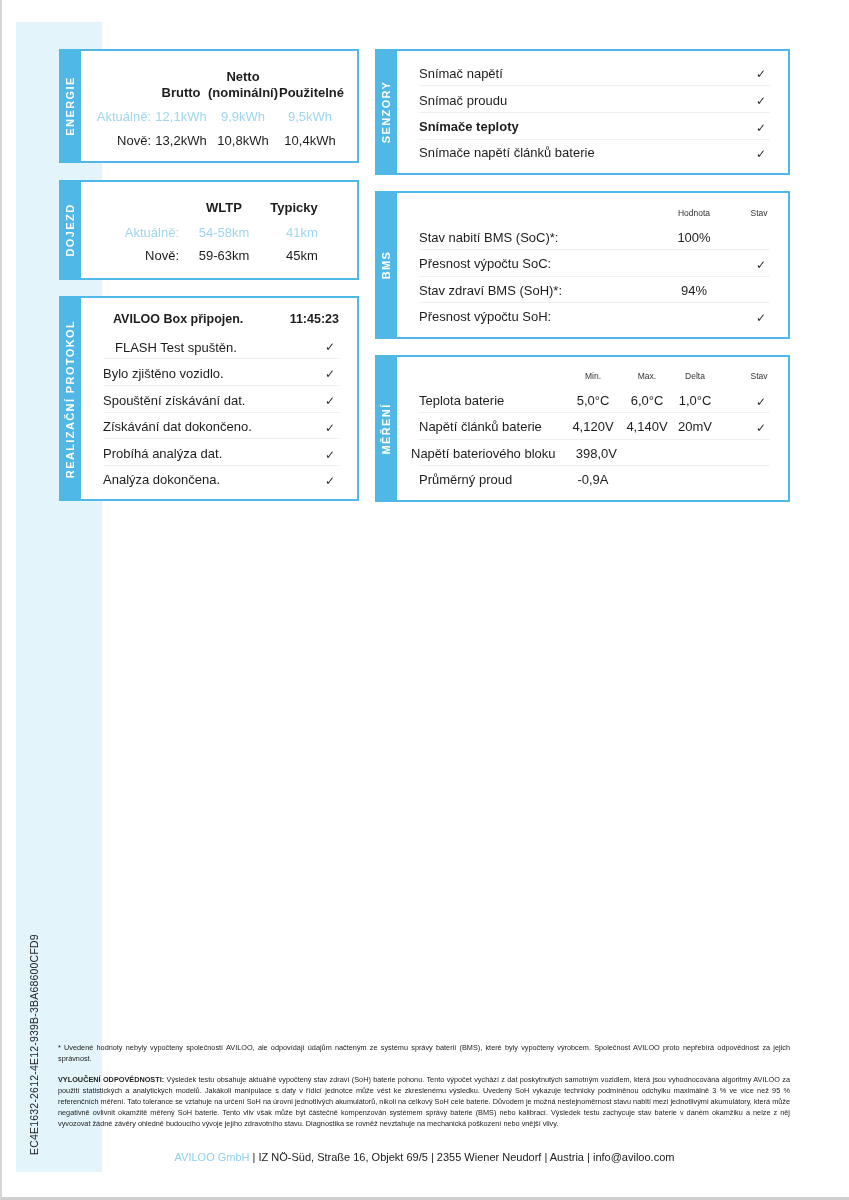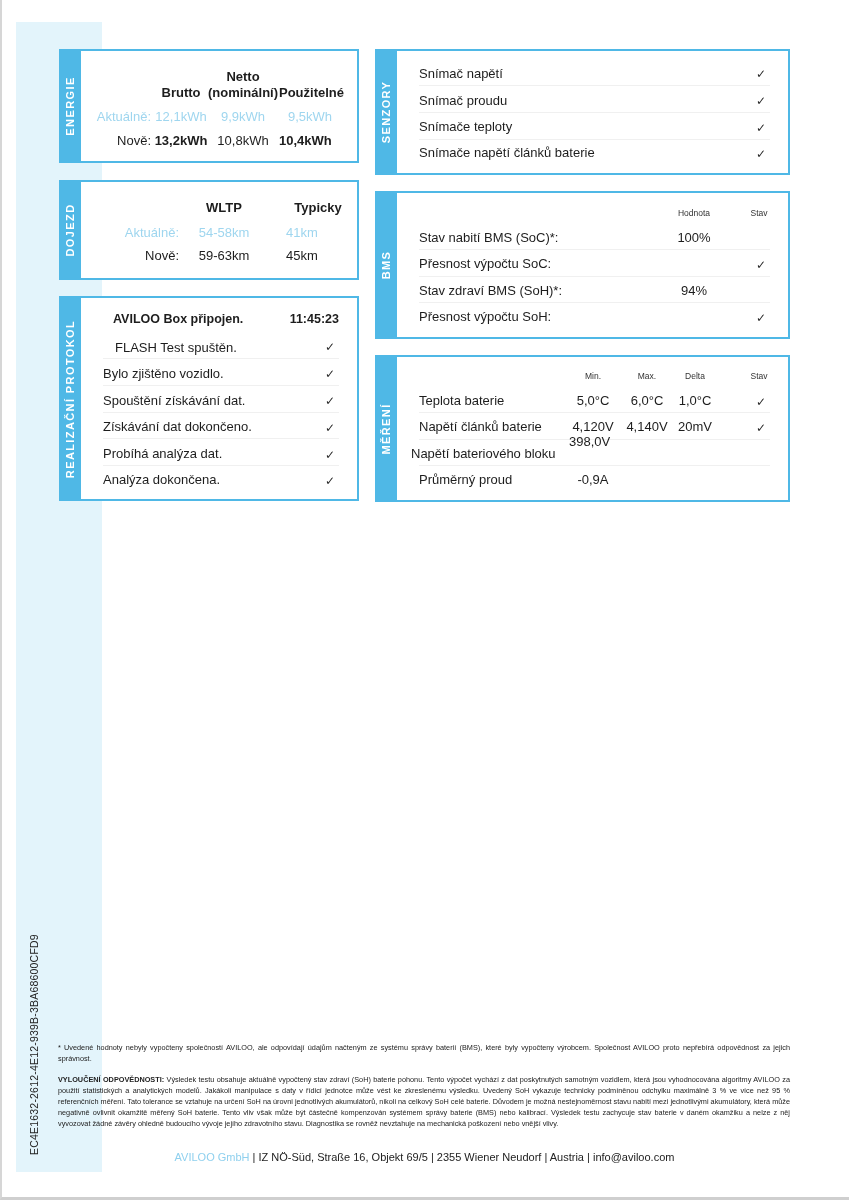--- a/index.html
+++ b/index.html
@@ -42,31 +42,31 @@
   <div class="cell hdr" style="left:92px; top:34px; width:56px;">Brutto</div>
   <div class="cell hdr" style="left:146px; top:34px; width:72px;">(nominální)</div>
   <div class="cell hdr" style="left:218px; top:34px; width:62px;">Použitelné</div>
 
   <div class="cell faded" style="left:20px; top:58px; width:70px; text-align:right;">Aktuálně:</div>
   <div class="cell faded" style="left:92px; top:58px; width:56px; text-align:center;">12,1kWh</div>
   <div class="cell faded" style="left:146px; top:58px; width:72px; text-align:center;">9,9kWh</div>
   <div class="cell faded" style="left:218px; top:58px; width:62px; text-align:center;">9,5kWh</div>
 
   <div class="cell" style="left:20px; top:82px; width:70px; text-align:right;">Nově:</div>
-  <div class="cell" style="left:92px; top:82px; width:56px; text-align:center;font-weight:bold;">13,2kWh</div>
+  <div class="cell" style="left:92px; top:82px; width:56px; text-align:center;">13,2kWh</div>
   <div class="cell" style="left:146px; top:82px; width:72px; text-align:center;">10,8kWh</div>
-  <div class="cell" style="left:218px; top:82px; width:62px; font-weight:bold;">10,4kWh</div>
+  <div class="cell" style="left:218px; top:82px; width:62px; text-align:center;">10,4kWh</div>
 </div>
 
 <div class="panel" style="left:59px; top:180px; width:300px; height:100px;">
   <div class="panel-tab">
       <span>DOJEZD</span>
     </div>
   <div class="cell hdr" style="left:128px; top:18px; width:70px;">WLTP</div>
-  <div class="cell hdr" style="left:222px; top:18px; width:70px;">Typicky</div>
+  <div class="cell hdr" style="left:198px; top:18px; width:70px;">Typicky</div>
 
   <div class="cell faded" style="left:40px; top:43px; width:78px; text-align:right;">Aktuálně:</div>
   <div class="cell faded" style="left:128px; top:43px; width:70px; text-align:center;">54-58km</div>
   <div class="cell faded" style="left:206px; top:43px; width:70px; text-align:center;">41km</div>
 
   <div class="cell" style="left:40px; top:66px; width:78px; text-align:right;">Nově:</div>
   <div class="cell" style="left:128px; top:66px; width:70px; text-align:center;">59-63km</div>
   <div class="cell" style="left:206px; top:66px; width:70px; text-align:center;">45km</div>
 </div>
 
@@ -104,21 +104,21 @@
 <div class="panel" style="left:375px; top:49px; width:415px; height:126px;">
   <div class="panel-tab">
       <span>SENZORY</span>
     </div>
   <div class="cell" style="left:42px; top:15px;">Snímač napětí</div>
   <div class="check" style="right:22px; top:16px;">✓</div>
   <div class="row-line" style="left:42px; right:18px; top:34px;"></div>
   <div class="cell" style="left:42px; top:42px;">Snímač proudu</div>
   <div class="check" style="right:22px; top:43px;">✓</div>
   <div class="row-line" style="left:42px; right:18px; top:61px;"></div>
-  <div class="cell" style="left:42px; top:68px;">Snímače teploty</div>
+  <div class="cell" style="left:42px; top:68px;font-weight:bold;">Snímače teploty</div>
   <div class="check" style="right:22px; top:70px;">✓</div>
   <div class="row-line" style="left:42px; right:18px; top:88px;"></div>
   <div class="cell" style="left:42px; top:94px;">Snímače napětí článků baterie</div>
   <div class="check" style="right:22px; top:96px;">✓</div>
 </div>
 
 <div class="panel" style="left:375px; top:191px; width:415px; height:148px;">
   <div class="panel-tab">
       <span>BMS</span>
     </div>
@@ -158,21 +158,21 @@
   <div class="row-line" style="left:42px; right:18px; top:55px;"></div>
 
   <div class="cell" style="left:42px; top:62px;">Napětí článků baterie</div>
   <div class="cell" style="left:192px; top:62px; width:48px; text-align:center;">4,120V</div>
   <div class="cell" style="left:246px; top:62px; width:48px; text-align:center;">4,140V</div>
   <div class="cell" style="left:294px; top:62px; width:48px; text-align:center;">20mV</div>
   <div class="check" style="right:22px; top:64px;">✓</div>
   <div class="row-line" style="left:42px; right:18px; top:82px;"></div>
 
   <div class="cell" style="left:34px; top:89px;">Napětí bateriového bloku</div>
-  <div class="cell" style="left:192px; top:77px; width:48px; text-align:left;">398,0V</div>
+  <div class="cell" style="left:192px; top:89px; width:48px; text-align:right;">398,0V</div>
   <div class="row-line" style="left:42px; right:18px; top:108px;"></div>
 
   <div class="cell" style="left:42px; top:115px;">Průměrný proud</div>
   <div class="cell" style="left:192px; top:115px; width:48px; text-align:center;">-0,9A</div>
 </div>
 
 <div class="footnote" style="top:1042px;">* Uvedené hodnoty nebyly vypočteny společností AVILOO, ale odpovídají údajům načteným ze systému správy baterií (BMS), které byly vypočteny výrobcem. Společnost AVILOO proto nepřebírá odpovědnost za jejich správnost.</div>
 <div class="footnote" style="top:1074px;"><b>VYLOUČENÍ ODPOVĚDNOSTI:</b><span> Výsledek testu obsahuje aktuálně vypočtený stav zdraví (SoH) baterie pohonu. Tento výpočet vychází z dat poskytnutých samotným vozidlem, která jsou vyhodnocována algoritmy AVILOO za použití statistických a analytických modelů. Jakákoli manipulace s daty v řídicí jednotce může vést ke zkreslenému výsledku. Uvedený SoH vykazuje technicky podmíněnou odchylku maximálně 3 % ve více než 95 % referenčních měření. Tato tolerance se vztahuje na určení SoH na úrovni jednotlivých akumulátorů, nikoli na celkový SoH celé baterie. Důvodem je možná nestejnoměrnost stavu nabití mezi jednotlivými akumulátory, která může negativně ovlivnit okamžitě měřený SoH baterie. Tento vliv však může být částečně kompenzován systémem správy baterie (BMS) nebo kalibrací. Výsledek testu zachycuje stav baterie v daném okamžiku a nelze z něj vyvozovat žádné závěry ohledně budoucího vývoje jejího zdravotního stavu. Diagnostika se rovněž nevztahuje na mechanická poškození nebo vnější vlivy.</span></div>
 
 <div class="footer"><span class="brand">AVILOO GmbH</span><span> | IZ NÖ-Süd, Straße 16, Objekt 69/5 | 2355 Wiener Neudorf | Austria | info@aviloo.com</span></div>

